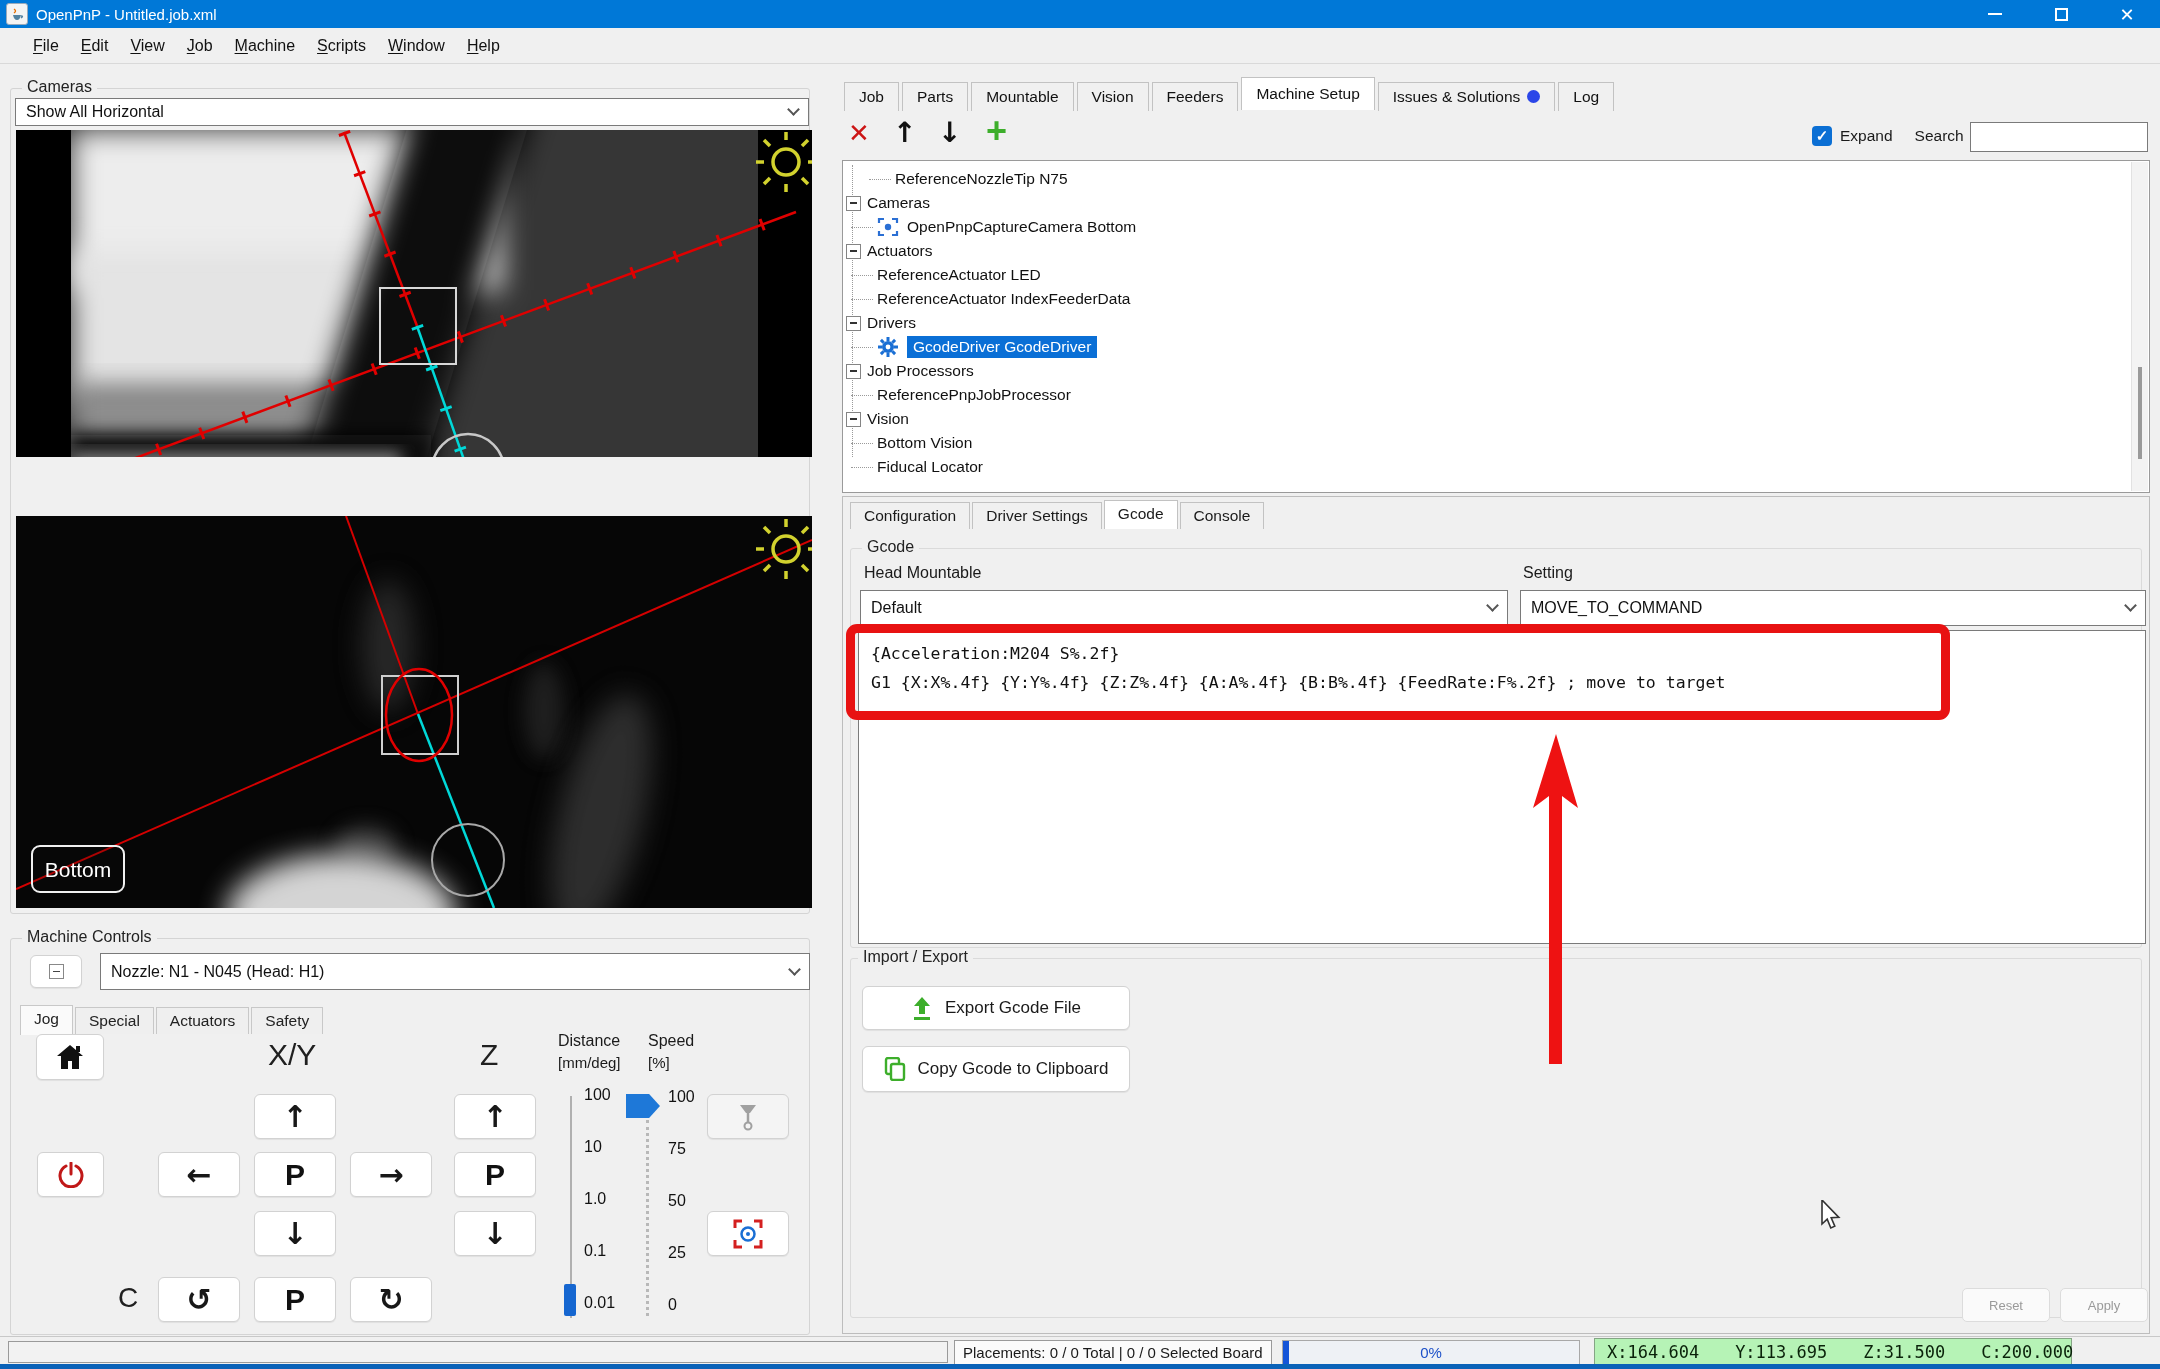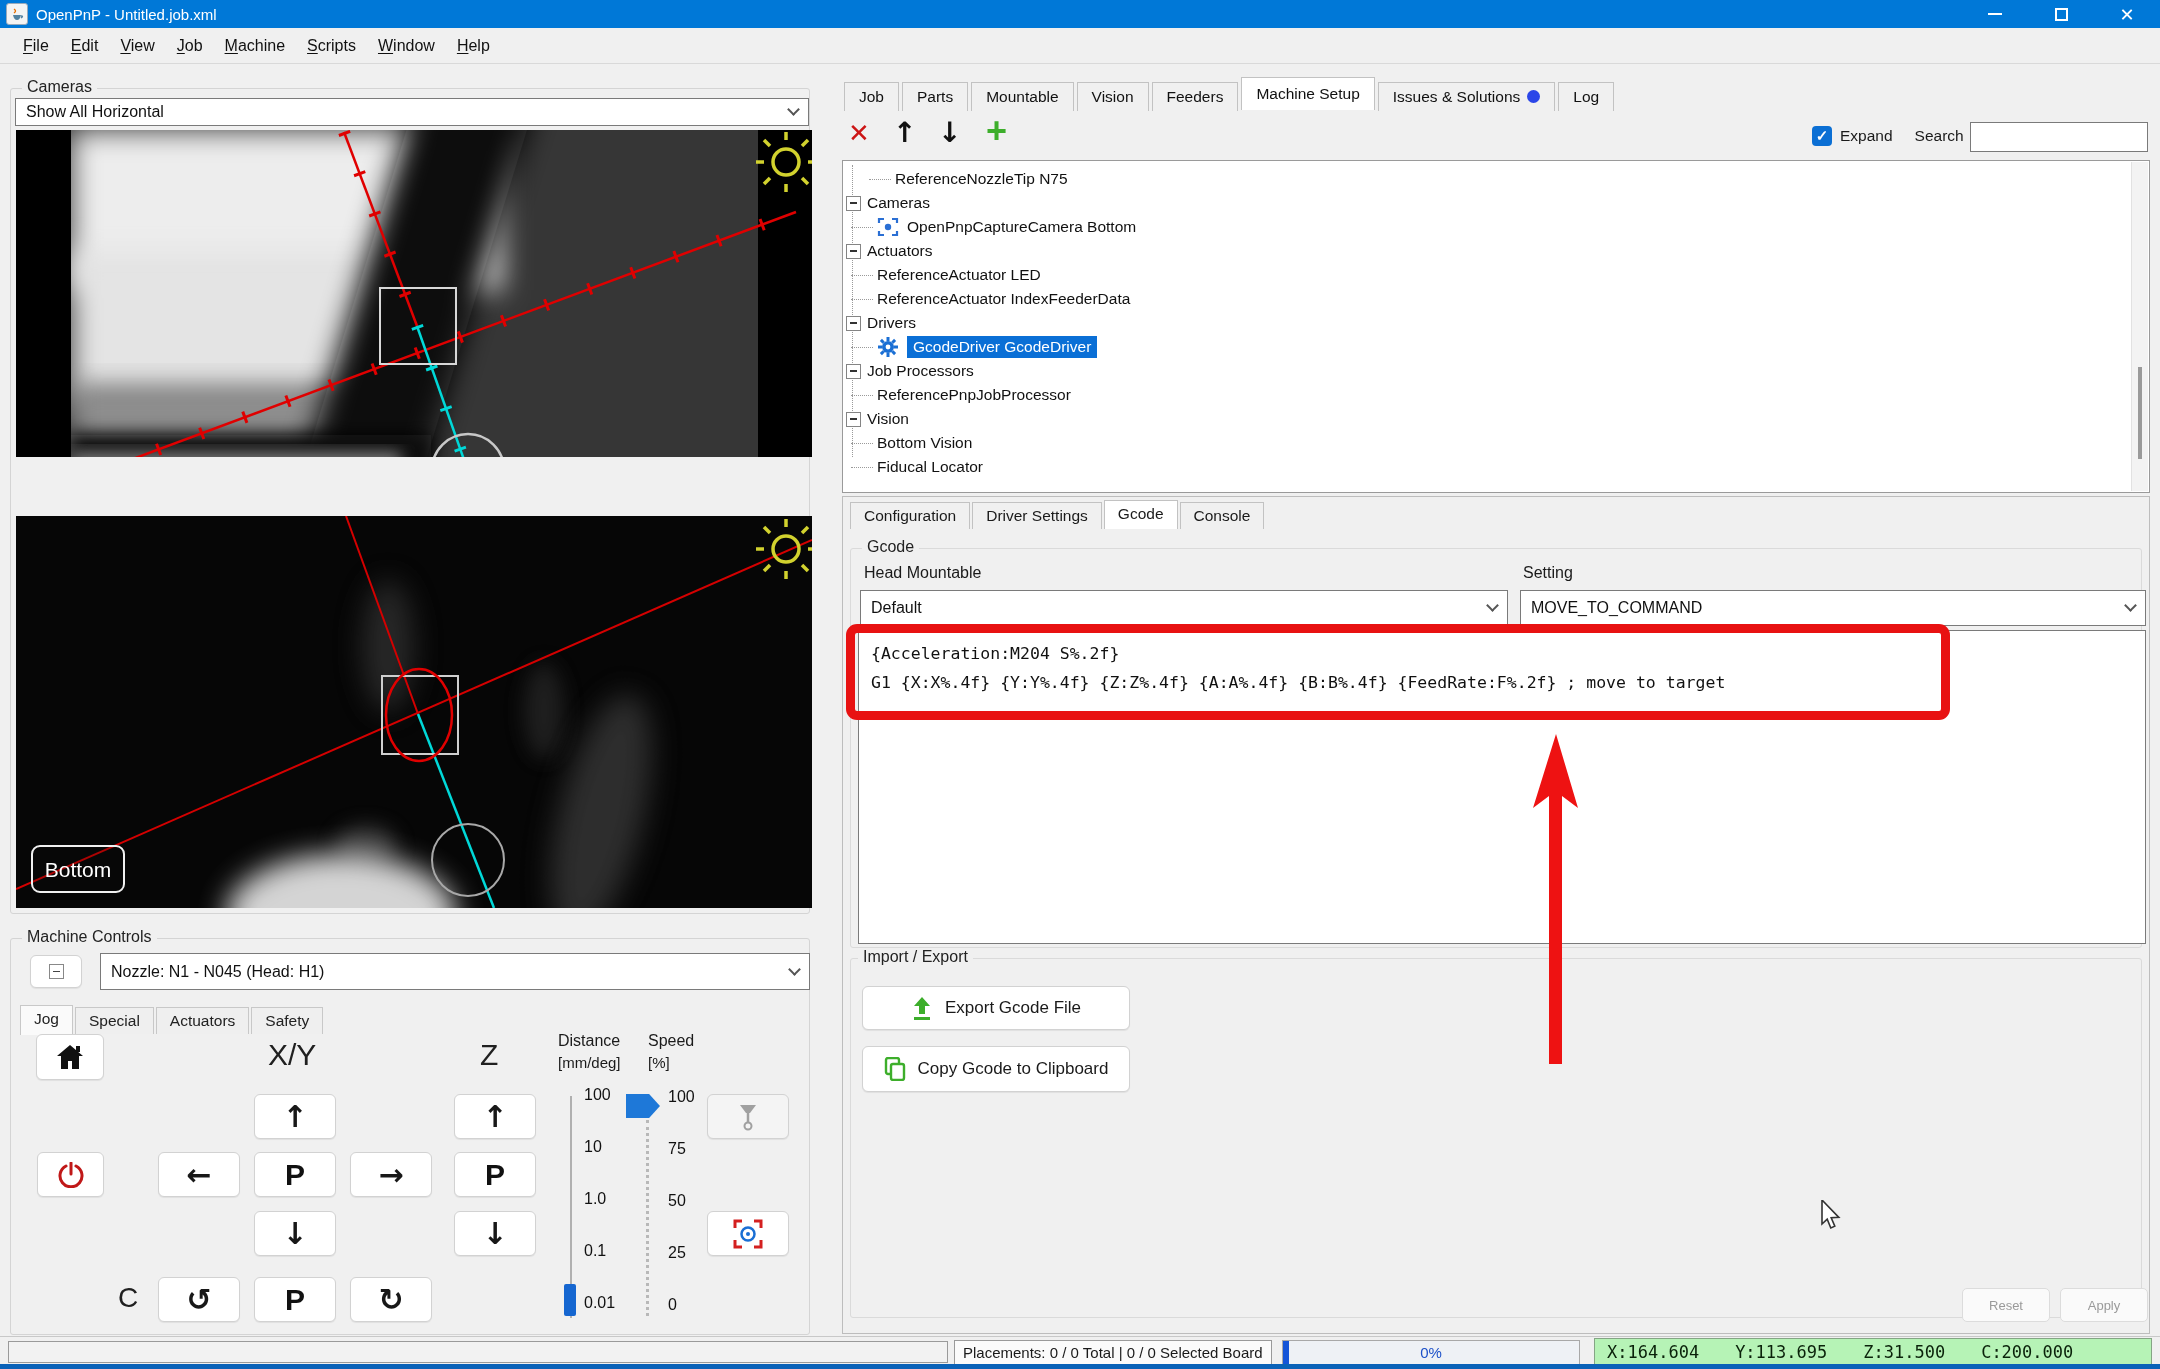--- a/index.html
+++ b/index.html
@@ -11,21 +11,21 @@
   .titlebar { position:absolute; left:0; top:0; width:2160px; height:28px; background:#0078d7; display:flex; align-items:center; }
   .title-text { color:#fff; font-size:15px; margin-left:8px; }
   .java-icon { width:22px; height:22px; margin-left:6px; background:#f4f4f4; border:1px solid #9ab; border-radius:3px; display:flex; align-items:center; justify-content:center; }
   .winbtns { margin-left:auto; display:flex; height:28px; }
   .winbtn { width:66px; height:28px; display:flex; align-items:center; justify-content:center; color:#fff; }
   .mini-glyph { width:14px; height:2px; background:#fff; }
   .maxi-glyph { width:13px; height:13px; border:2px solid #fff; }
   .close-glyph { font-family:"DejaVu Sans",sans-serif; font-size:18px; color:#fff; }
 
   
-  .menubar { position:absolute; left:0; top:28px; width:2160px; height:36px; background:#f0f0f0; border-bottom:1px solid #d9d9d9; display:flex; align-items:center; padding-left:12px; }
+  .menubar { position:absolute; left:0; top:28px; width:2160px; height:36px; background:#f0f0f0; border-bottom:1px solid #d9d9d9; display:flex; align-items:center; padding-left:22px; }
   .menu-item { font-size:16px; padding:4px 11px; color:#111; }
   .menu-item u { text-underline-offset:2px; }
 
   
   .groupbox { position:absolute; border:1px solid #d4d4d4; border-radius:3px; }
   .group-label { position:absolute; background:#f0f0f0; padding:0 5px; font-size:16px; color:#222; z-index:3; }
 
   .combo { position:absolute; background:#fff; border:1px solid #7a7a7a; display:flex; align-items:center; padding:0 10px; font-size:16px; color:#111; }
   .chev { margin-left:auto; width:9px; height:9px; border-right:2px solid #555; border-bottom:2px solid #555; transform:rotate(45deg); margin-top:-5px; }
 
@@ -501,21 +501,21 @@
 
   <div class="statusbar">
     <div class="status-field" style="left:8px; top:4px; width:940px; height:22px;"></div>
     <div class="status-field" style="left:954px; top:3px; width:318px; height:25px; display:flex; align-items:center; padding-left:8px; font-size:15px; background:#fbfbfb;">
       <span>Placements: 0 / 0 Total | 0 / 0 Selected Board</span>
     </div>
     <div class="progress" style="left:1282px; top:3px; width:298px; height:25px;">
       <span class="fill"></span>
       <span>0%</span>
     </div>
-    <div class="coords" style="left:1594px; top:1px; width:558px; height:27px;">
+    <div class="coords" style="left:1594px; top:1px; width:478px; height:27px;">
       <span>X:164.604</span>
       <span>Y:113.695</span>
       <span>Z:31.500</span>
       <span>C:200.000</span>
     </div>
   </div>
   <div class="bottom-strip"></div>
 
   <svg style="position:absolute; left:1820px; top:1200px; z-index:60; pointer-events:none;" width="26" height="32" viewBox="0 0 13 16">
     <polygon points="1,0 1,12 3.6,9.6 5.4,14 7.4,13.1 5.6,8.9 9.4,8.7" fill="#fff" stroke="#333" stroke-width="0.8"></polygon>

